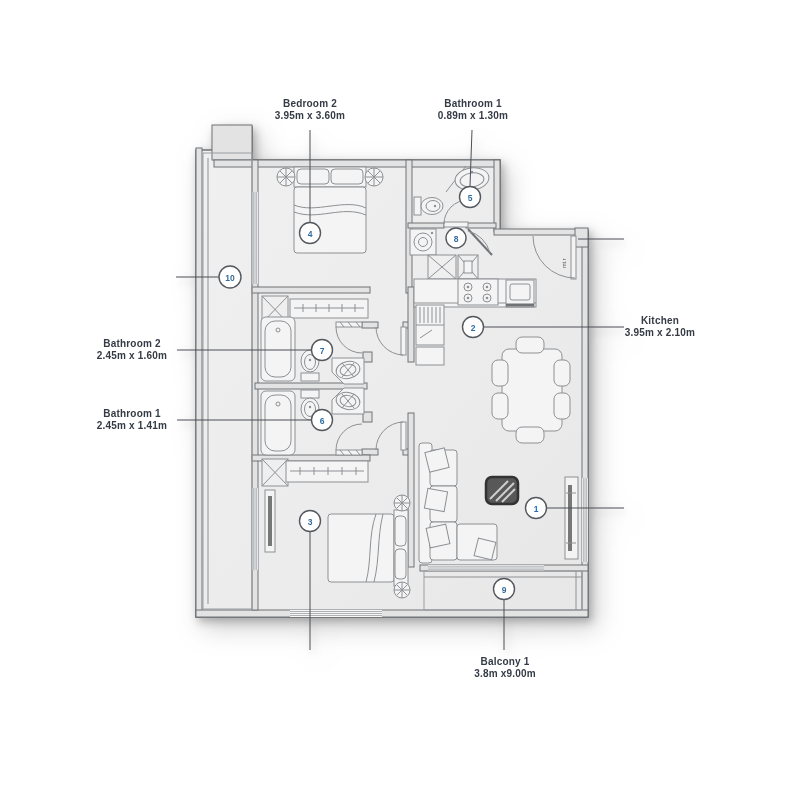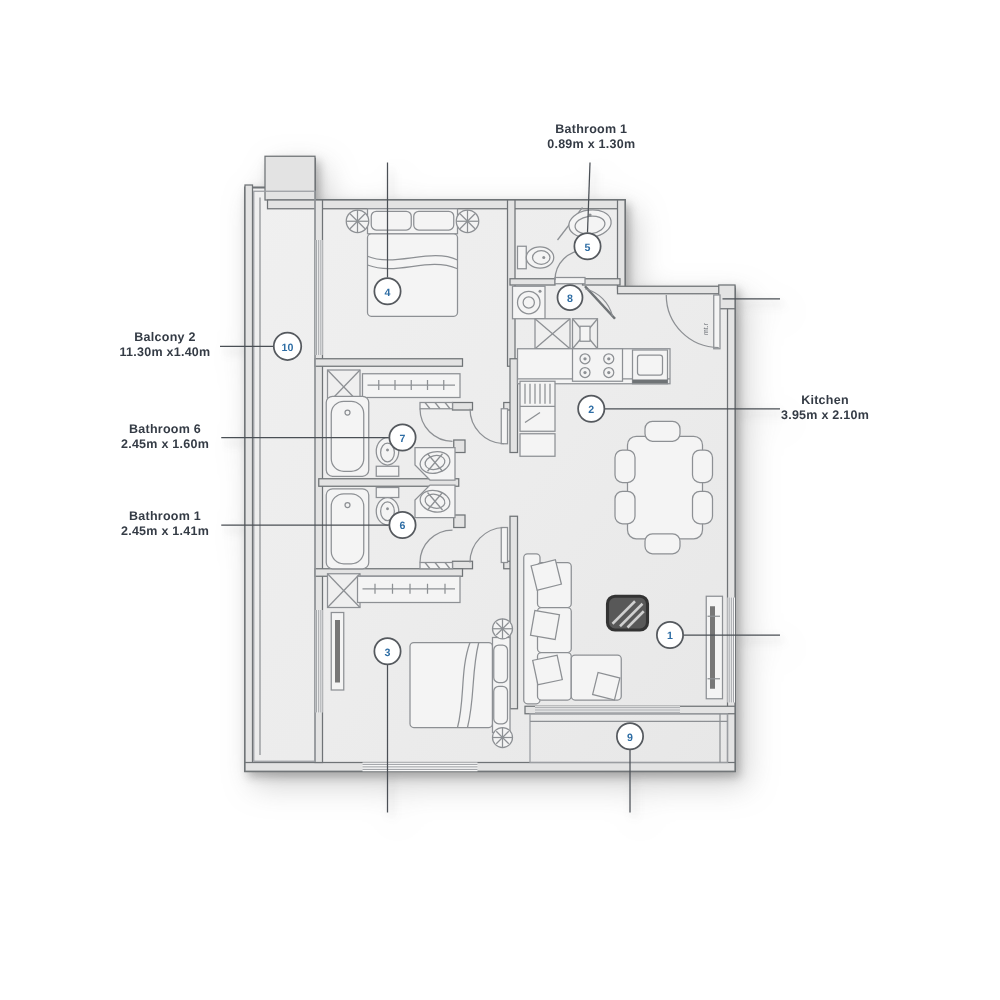--- a/index.html
+++ b/index.html
@@ -421,34 +421,38 @@
           <circle class="marker" cx="504" cy="589" r="10.5"></circle>
         <text class="mnum" x="504" y="592.5">9</text>
         </g>
       <g>
           <circle class="marker" cx="230" cy="277" r="11"></circle>
         <text class="mnum" x="230" y="280.5">10</text>
         </g>
     </g>
   </svg>
 
+  <div class="room-label" style="left:240px;top:98px">
+    <div>Bedroom 2</div>
+    <div class="dims">3.95m x 3.60m</div>
+  </div>
   <div class="room-label" style="left:403px;top:98px">
     <div>Bathroom 1</div>
     <div class="dims">0.89m x 1.30m</div>
   </div>
   <div class="room-label" style="left:590px;top:315px">
     <div>Kitchen</div>
     <div class="dims">3.95m x 2.10m</div>
   </div>
-  <div class="room-label" style="left:62px;top:265px">
-    <div>Balcony 2</div>
-    <div class="dims">11.30m x1.40m</div>
-  </div>
   <div class="room-label" style="left:62px;top:338px">
-    <div>Bathroom 6</div>
+    <div>Bathroom 2</div>
     <div class="dims">2.45m x 1.60m</div>
   </div>
   <div class="room-label" style="left:62px;top:408px">
     <div>Bathroom 1</div>
     <div class="dims">2.45m x 1.41m</div>
   </div>
+  <div class="room-label" style="left:435px;top:656px">
+    <div>Balcony 1</div>
+    <div class="dims">3.8m x9.00m</div>
+  </div>
 
 </div>
 
 </body></html>

